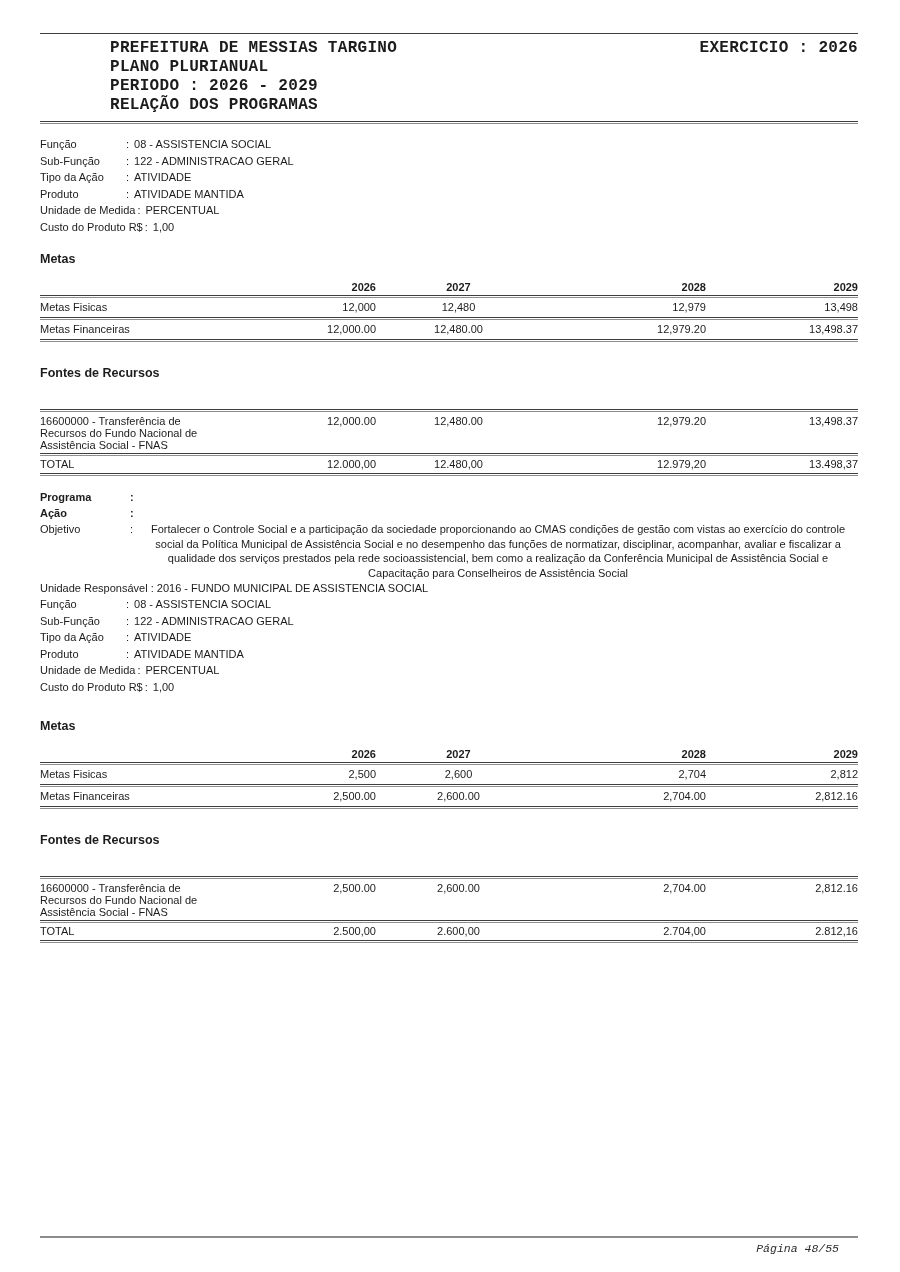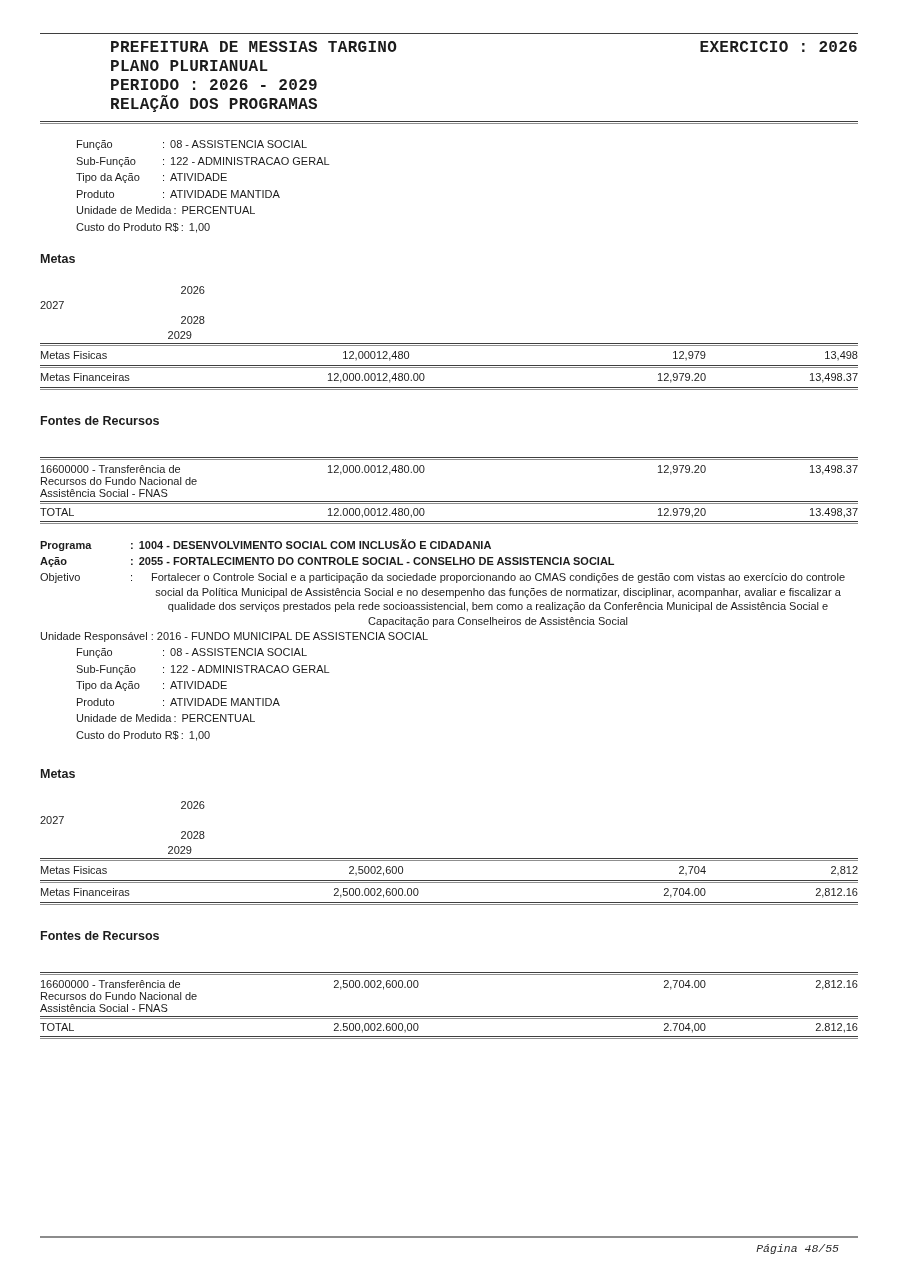--- a/index.html
+++ b/index.html
@@ -22,37 +22,37 @@
     display:flex; justify-content:space-between; align-items:flex-start;
     padding:5px 0 6px 70px;
     font-family:"Liberation Mono", monospace;
     font-weight:bold; font-size:16px; line-height:19px;
     letter-spacing:0.3px;
   }
   .report-header .lines div { white-space:pre; }
 
   
   .attr-block { margin-top:12px; }
-  .attr-row { display:flex; line-height:16.5px;margin-left:36px; }
+  .attr-row { display:flex; line-height:16.5px; }
   .attr-row .lab { min-width:84px; }
   .attr-row .colon { margin:0 5px 0 2px; }
 
   
   .sec-h { font-size:12.5px; font-weight:bold; }
 
   
   .tbl { width:818px; }
   .trow { display:flex; align-items:flex-start; }
   .trow .c { padding:2px 0; }
   .c.lbl { width:171px; }
   .c.n1 { width:165px; text-align:right; }
-  .c.n2 { width:165px; text-align:left; }
+  .c.n2 { width:165px; text-align:center; }
   .c.n3 { width:165px; text-align:right; }
   .c.n4 { width:152px; text-align:right; }
-  .trow.head { font-weight:normal;flex-direction:column; }
+  .trow.head { font-weight:bold; }
   .trow.head .c { padding:1px 0 2px 0; }
   .metas-row .c { padding:3px 0 4px 0; }
   .src-row .c { padding:3px 0 2px 0; }
   .total-row .c { padding:2px 0 3px 0; }
 
   
   .prog-block { margin-top:13px; }
   .prog-row { display:flex; line-height:16px; }
   .prog-row .lab { min-width:88px; flex:0 0 auto; }
   .prog-row .colon { margin:0 5px 0 2px; flex:0 0 auto; }
@@ -168,26 +168,24 @@
       <div class="c n3">12.979,20</div>
       <div class="c n4">13.498,37</div>
     </div>
     <div class="dl"></div>
   </div>
 
   <div class="prog-block">
     <div class="prog-row bold">
       <span class="lab">Programa</span>
         <span class="colon">:</span>
-        <span class="val">1004 - DESENVOLVIMENTO SOCIAL COM INCLUSÃO E CIDADANIA</span>
     </div>
     <div class="prog-row bold">
       <span class="lab">Ação</span>
         <span class="colon">:</span>
-        <span class="val">2055 - FORTALECIMENTO DO CONTROLE SOCIAL - CONSELHO DE ASSISTENCIA SOCIAL</span>
     </div>
     <div class="prog-row">
       <span class="lab">Objetivo</span>
         <span class="colon">:</span>
         <span class="val wrap">Fortalecer o Controle Social e a participação da sociedade proporcionando ao CMAS condições de gestão com vistas ao exercício do controle social da Política Municipal de Assistência Social e no desempenho das funções de normatizar, disciplinar, acompanhar,  avaliar e fiscalizar a qualidade dos serviços prestados pela rede socioassistencial, bem como a realização da Conferência Municipal de Assistência Social e Capacitação para Conselheiros de Assistência Social</span>
     </div>
     <div class="plain-line">Unidade Responsável : 2016 - FUNDO MUNICIPAL DE ASSISTENCIA SOCIAL</div>
 
     <div>
       <div class="attr-row">

